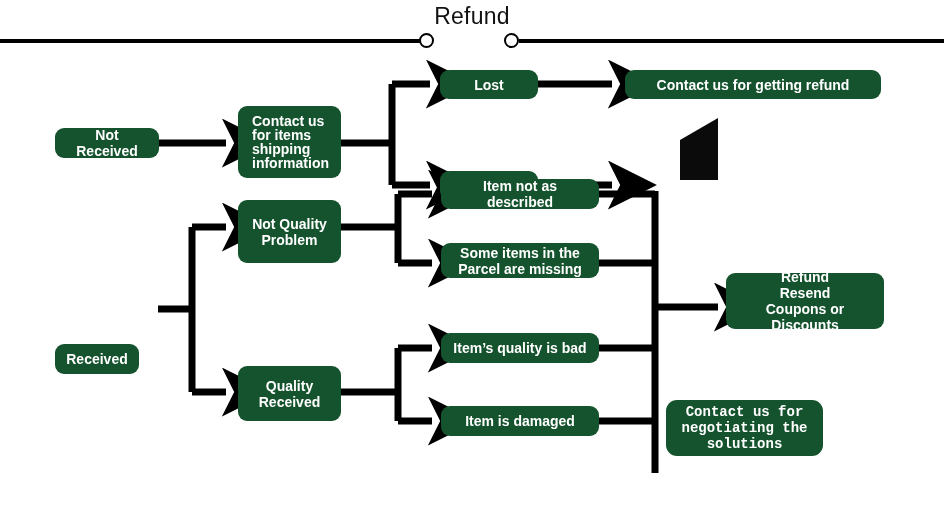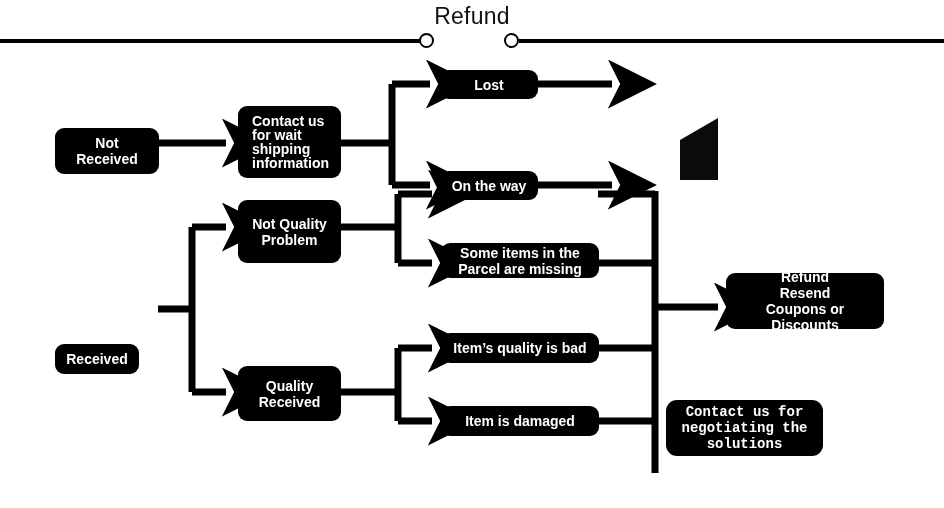--- a/index.html
+++ b/index.html
@@ -62,21 +62,21 @@
   }
   #flow-canvas svg {
     position: absolute;
     left: 0;
     top: 0;
   }
 
   
   .node {
     position: absolute;
-    background: #000000;
+    background: #14532d;
     color: #ffffff;
     border-radius: 9px;
     display: flex;
     align-items: center;
     justify-content: center;
     text-align: center;
     font-family: "Liberation Sans", sans-serif;
     font-weight: 700;
     font-size: 14px;
     line-height: 16px;
@@ -157,41 +157,43 @@
         <path d="M598,373 L655,373"></path>
         <path d="M655,143 L655,425"></path>
         <path d="M655,259 L718,259" marker-end="url(#arrow)"></path>
       </g>
     </svg>
 
     <svg id="callout-tail" width="80" height="70" style="left:662px; top:70px;">
       <polygon points="18,22 56,0 56,62 18,62" fill="#0b0b0b"></polygon>
     </svg>
 
-    <div class="node" id="node-not-received" style="left:55px; top:80px; width:104px; height:46px;">Not Received</div>
+    <div class="node" id="node-not-received" style="left:55px; top:80px; width:104px; height:30px;">Not Received</div>
 
     <div class="node tight" id="node-contact-shipping" style="left:238px; top:58px; width:103px; height:72px; justify-content:flex-start; text-align:left; padding-left:14px;">Contact us
-for wait
+for items
 shipping
 information</div>
 
     <div class="node" id="node-lost" style="left:440px; top:22px; width:98px; height:29px;">Lost</div>
 
     <div class="node" id="node-on-the-way" style="left:440px; top:123px; width:98px; height:29px;">On the way</div>
 
+    <div class="node" id="node-contact-refund" style="left:625px; top:22px; width:256px; height:29px;">Contact us for getting refund</div>
 
 
     <div class="node" id="node-received" style="left:55px; top:296px; width:84px; height:30px;">Received</div>
 
     <div class="node" id="node-not-quality-problem" style="left:238px; top:152px; width:103px; height:63px;">Not Quality
 Problem</div>
 
     <div class="node" id="node-quality-problem" style="left:238px; top:318px; width:103px; height:55px;">Quality
 Received</div>
 
+    <div class="node" id="node-item-not-as-described" style="left:441px; top:131px; width:158px; height:30px;">Item not as described</div>
 
     <div class="node" id="node-items-missing" style="left:441px; top:195px; width:158px; height:35px;">Some items in the
 Parcel are missing</div>
 
     <div class="node" id="node-item-quality-bad" style="left:441px; top:285px; width:158px; height:30px;">Item’s quality is bad</div>
 
     <div class="node" id="node-item-damaged" style="left:441px; top:358px; width:158px; height:30px;">Item is damaged</div>
 
     <div class="node" id="node-refund-resend" style="left:726px; top:225px; width:158px; height:56px;">Refund
 Resend

